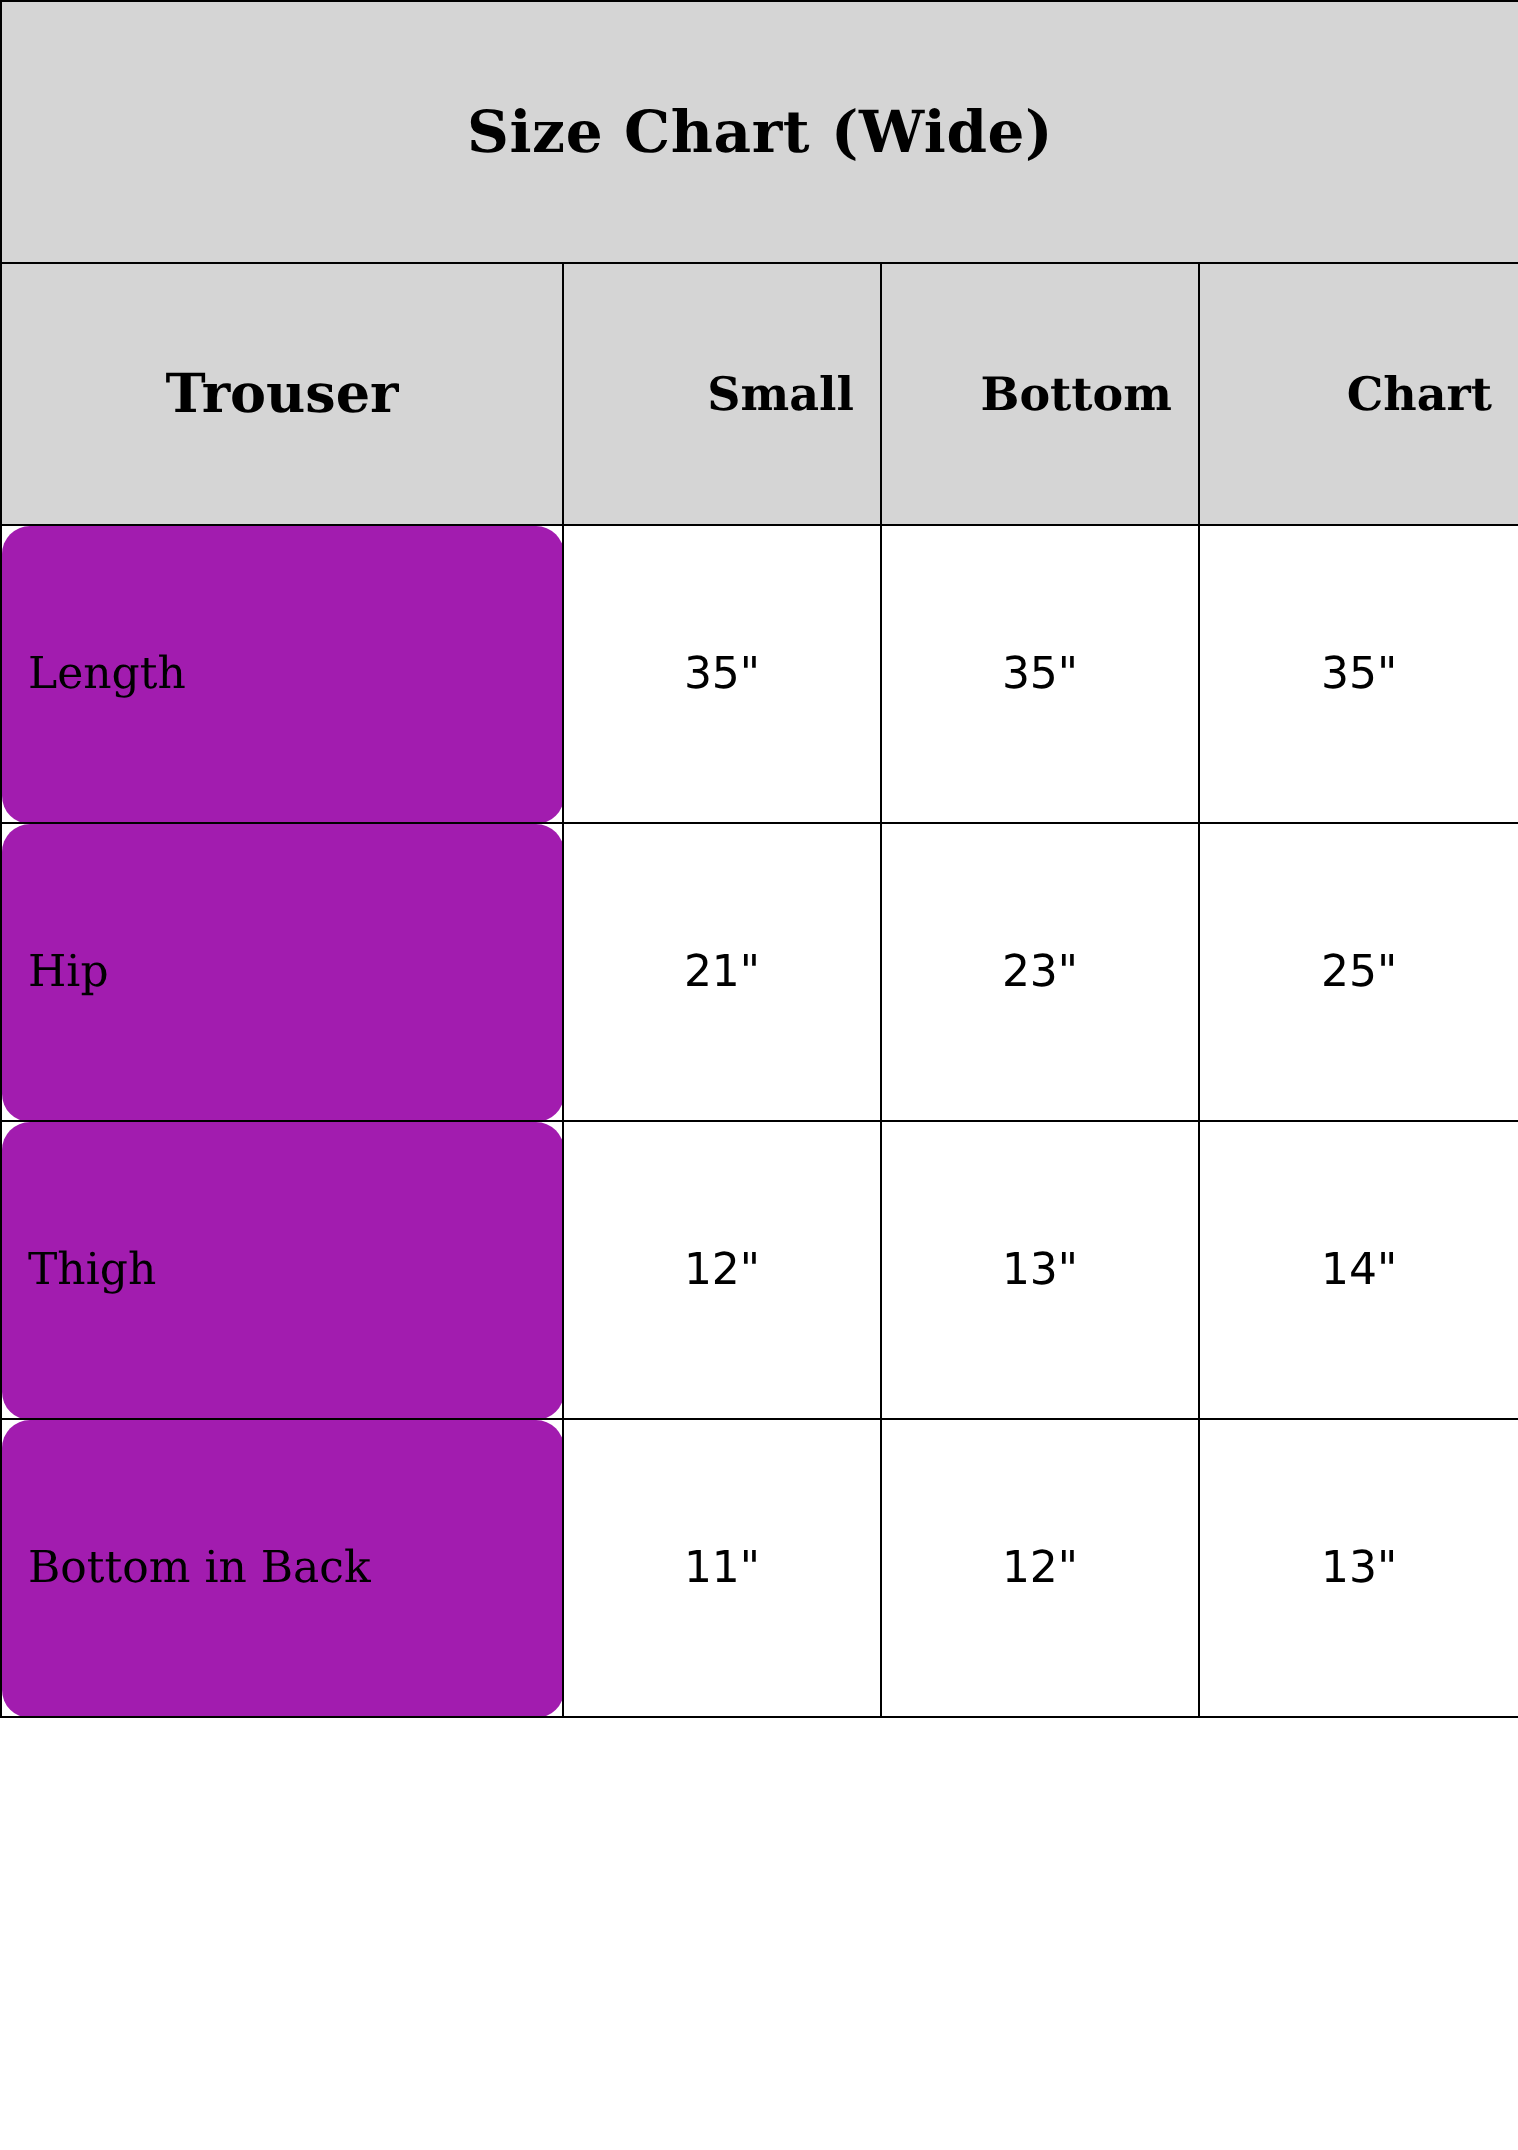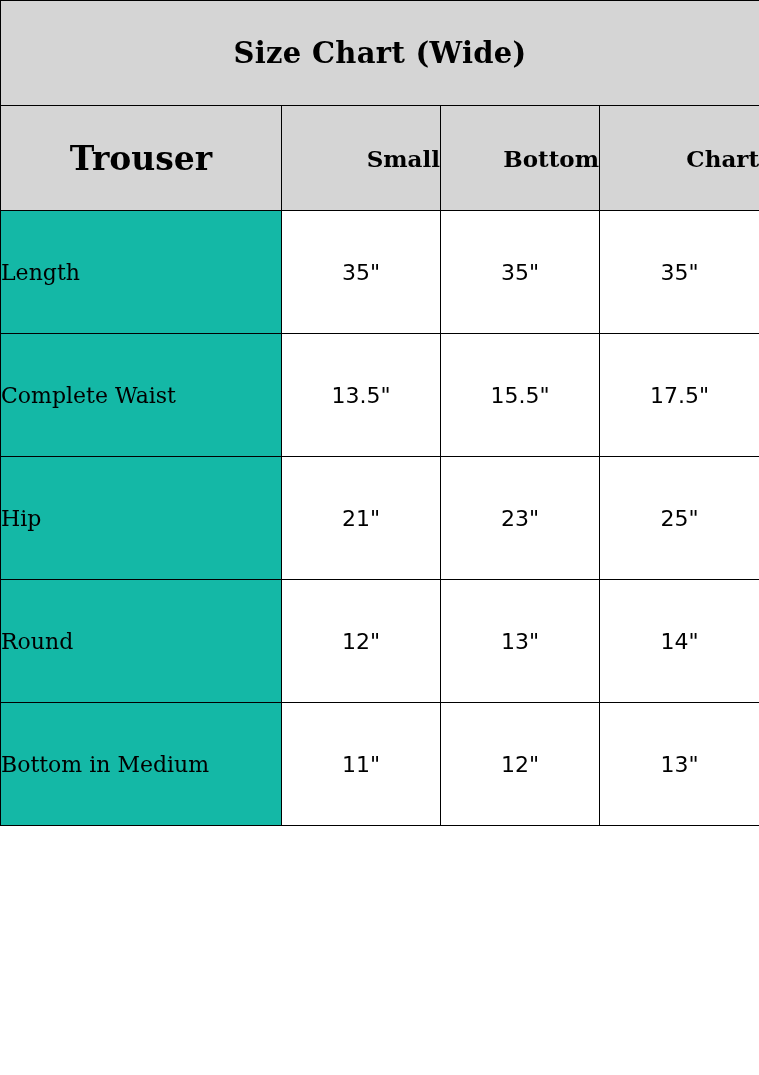--- a/index.html
+++ b/index.html
@@ -20,21 +20,21 @@
     box-sizing: border-box;
     background: #ffffff;
   }
   table.size-chart {
     width: 759px;
     border-collapse: collapse;
     table-layout: fixed;
   }
   table.size-chart td, table.size-chart th {
     border: 1px solid #000000;
-    padding: 0;
+    padding: 13px;
     margin: 0;
   }
   
   .title-cell {
     height: 104px;
     background: #d5d5d5;
     text-align: center;
     vertical-align: middle;
     font-family: "DejaVu Serif", serif;
     font-weight: bold;
@@ -43,38 +43,39 @@
   }
   
   .header-row td {
     background: #d5d5d5;
     height: 104px;
     vertical-align: middle;
     font-weight: bold;
   }
   .header-label {
     text-align: center;
-    font-size: 33px;
+    font-size: 27px;
     font-family: "DejaVu Serif", serif;
   }
   .header-size {
     text-align: right;
     font-size: 23px;
     font-family: "DejaVu Serif", serif;
   }
   
   .row-label {
-    background: #14b8a6;
+    background: #a21caf;
     height: 122px;
     vertical-align: middle;
     padding-left: 16px;
     font-size: 22px;
     font-family: "DejaVu Serif", serif;
     font-weight: normal;
     text-align: left;
+    border-radius: 14px;
   }
   .row-value {
     background: #ffffff;
     height: 122px;
     vertical-align: middle;
     text-align: center;
     font-size: 22px;
     font-family: "DejaVu Sans", sans-serif;
   }
   col.c-label { width: 281px; }
@@ -104,38 +105,32 @@
         <td class="header-size">Chart</td>
       </tr>
 
       <tr>
         <td class="row-label">Length</td>
         <td class="row-value">35"</td>
         <td class="row-value">35"</td>
         <td class="row-value">35"</td>
       </tr>
       <tr>
-        <td class="row-label">Complete Waist</td>
-        <td class="row-value">13.5"</td>
-        <td class="row-value">15.5"</td>
-        <td class="row-value">17.5"</td>
-      </tr>
-      <tr>
         <td class="row-label">Hip</td>
         <td class="row-value">21"</td>
         <td class="row-value">23"</td>
         <td class="row-value">25"</td>
       </tr>
       <tr>
-        <td class="row-label">Round</td>
+        <td class="row-label">Thigh</td>
         <td class="row-value">12"</td>
         <td class="row-value">13"</td>
         <td class="row-value">14"</td>
       </tr>
       <tr>
-        <td class="row-label">Bottom in Medium</td>
+        <td class="row-label">Bottom in Back</td>
         <td class="row-value">11"</td>
         <td class="row-value">12"</td>
         <td class="row-value">13"</td>
       </tr>
     </tbody>
   </table>
 </div>
 
 </body></html>

